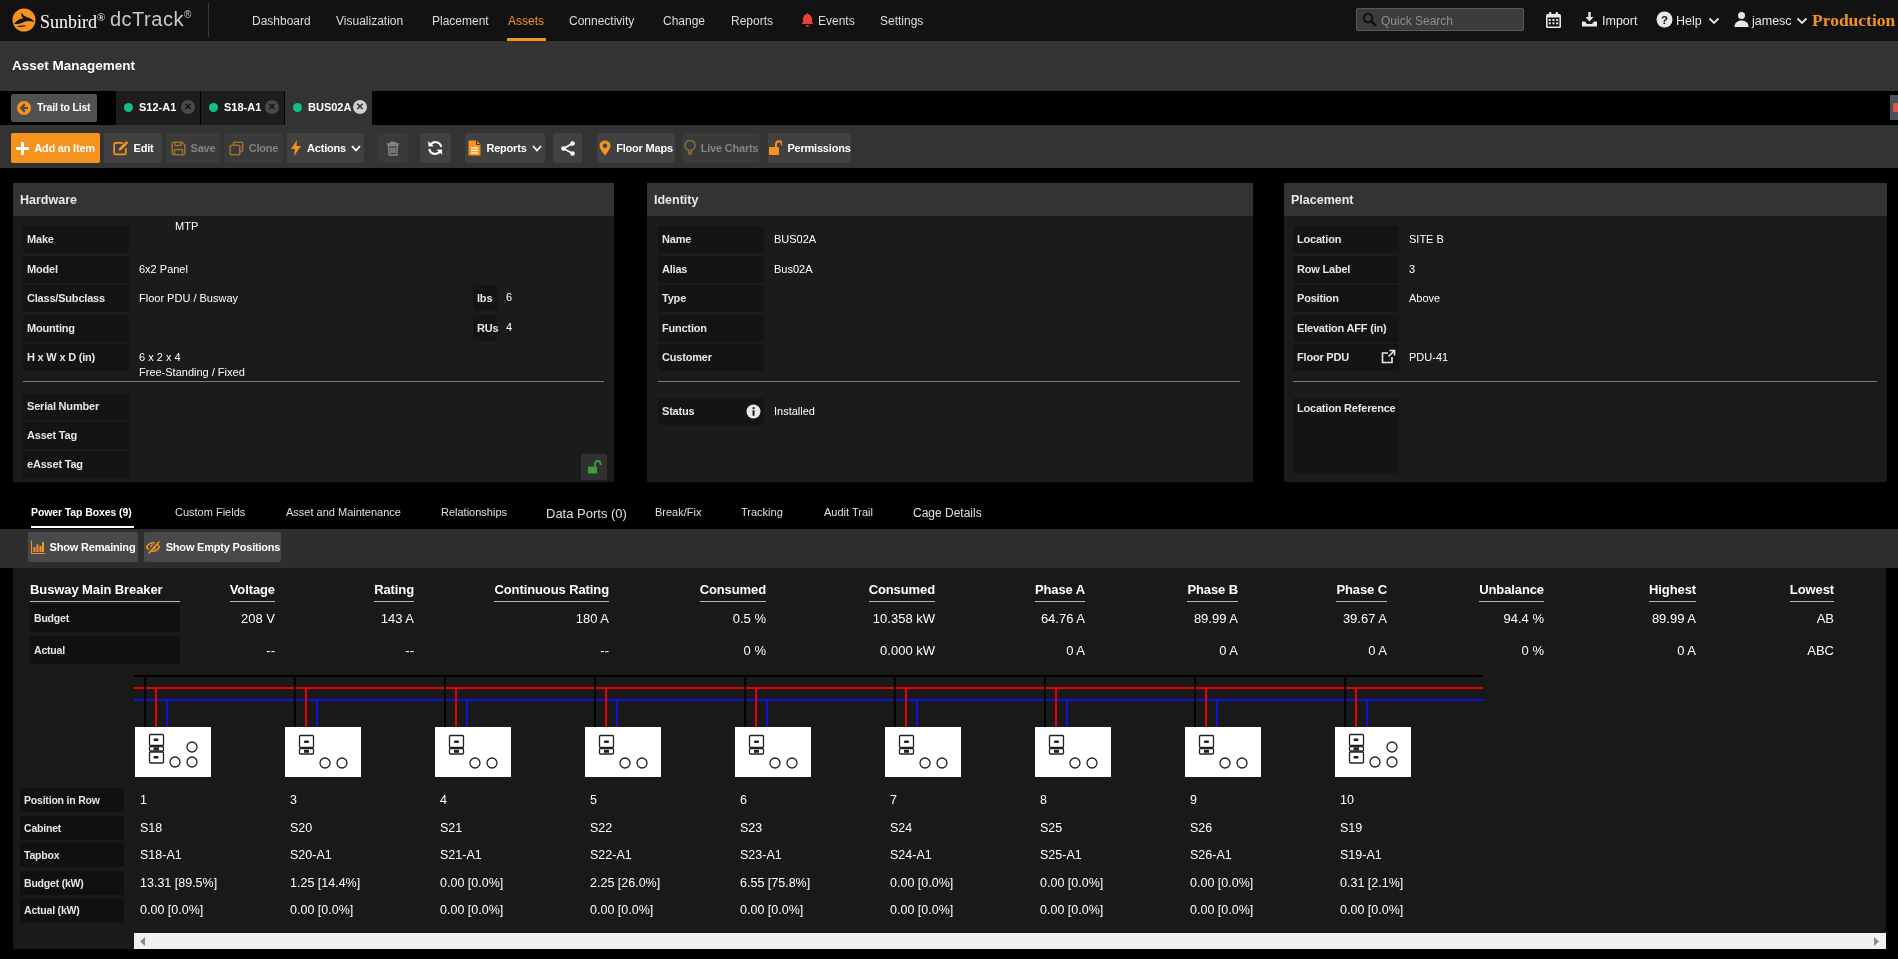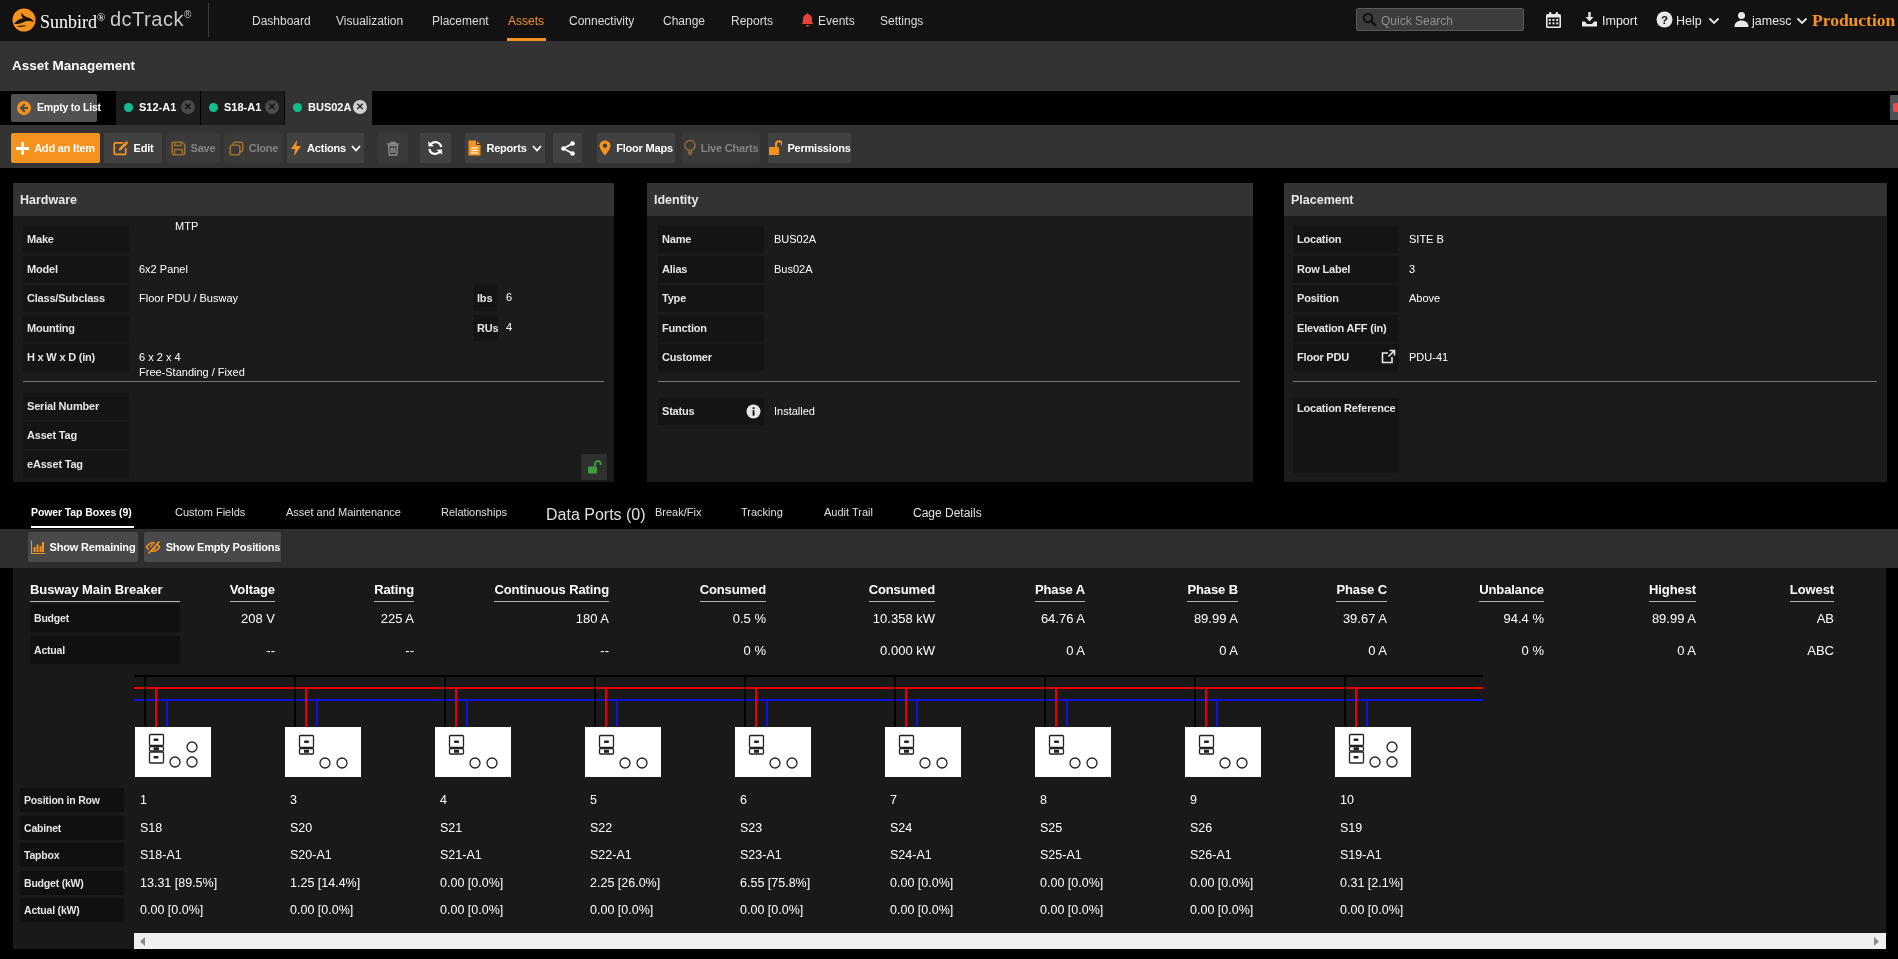--- a/index.html
+++ b/index.html
@@ -87,21 +87,21 @@
 <div class="abs" style="left:1812px;top:10px;font-family:'Liberation Serif',serif;font-weight:bold;font-size:17.5px;color:#f6921e;">Production</div>
 <div class="abs" style="left:0;top:41px;width:1898px;height:50px;background:#333333;"></div>
 <div class="abs" style="left:12px;top:58px;font-size:13.5px;font-weight:bold;color:#fff;">Asset Management</div>
 <div class="abs" style="left:0;top:91px;width:1898px;height:34px;background:#000;"></div>
 <div class="abs" style="left:11px;top:94px;width:86px;height:28px;background:#515151;border-radius:2px;"></div>
 <svg class="abs" style="left:17px;top:101px" width="14" height="14" viewBox="0 0 14 14">
 <circle cx="7" cy="7" r="7" fill="#f6921e"></circle>
 <path d="M7.8 3.2 L4 7 L7.8 10.8" fill="none" stroke="#4d4d42" stroke-width="2.2"></path>
 <line x1="4.6" y1="7" x2="11" y2="7" stroke="#4d4d42" stroke-width="2.2"></line>
 </svg>
-<div class="abs" style="left:37px;top:101px;font-size:10.5px;font-weight:bold;color:#fff;letter-spacing:-0.2px;">Empty to List</div>
+<div class="abs" style="left:37px;top:101px;font-size:10.5px;font-weight:bold;color:#fff;letter-spacing:-0.2px;">Trail to List</div>
 <div class="abs" style="left:116px;top:91px;width:84px;height:34px;background:#1d1d1d;"></div>
 <div class="abs" style="left:124px;top:103px;width:9px;height:9px;border-radius:50%;background:#14bd8d;"></div>
 <div class="abs" style="left:139px;top:101px;font-size:11px;font-weight:bold;color:#fff;">S12-A1</div>
 <div class="abs" style="left:181px;top:100px;width:14px;height:14px;border-radius:50%;background:#4a4a4a;color:#111;font-size:10px;font-weight:bold;text-align:center;line-height:14px;">✕</div>
 <div class="abs" style="left:201px;top:91px;width:83px;height:34px;background:#1d1d1d;"></div>
 <div class="abs" style="left:209px;top:103px;width:9px;height:9px;border-radius:50%;background:#14bd8d;"></div>
 <div class="abs" style="left:224px;top:101px;font-size:11px;font-weight:bold;color:#fff;">S18-A1</div>
 <div class="abs" style="left:265px;top:100px;width:14px;height:14px;border-radius:50%;background:#4a4a4a;color:#111;font-size:10px;font-weight:bold;text-align:center;line-height:14px;">✕</div>
 <div class="abs" style="left:285px;top:91px;width:87px;height:34px;background:#333333;"></div>
 <div class="abs" style="left:293px;top:103px;width:9px;height:9px;border-radius:50%;background:#14bd8d;"></div>
@@ -236,21 +236,21 @@
 <svg class="abs" style="left:1381px;top:349px" width="15" height="15" viewBox="0 0 15 15">
 <path d="M11 8 L11 13.5 L1.5 13.5 L1.5 4 L7 4" fill="none" stroke="#e8e8e8" stroke-width="1.6"></path>
 <path d="M8.5 1.5 L13.5 1.5 L13.5 6.5 M13.2 1.8 L7.5 7.5" fill="none" stroke="#e8e8e8" stroke-width="1.6"></path>
 </svg>
 <div class="abs" style="left:1293px;top:381px;width:584px;height:1px;background:#777;"></div>
 <div class="lbl" style="left:1293px;top:398px;width:106px;height:75px;line-height:20px;">Location Reference</div>
 <div class="abs" style="left:31px;top:506px;font-size:10.5px;font-weight:bold;color:#fff;letter-spacing:-0.1px;">Power Tap Boxes (9)</div>
 <div class="abs" style="left:175px;top:506px;font-size:11px;color:#e0e0e0;">Custom Fields</div>
 <div class="abs" style="left:286px;top:506px;font-size:11px;color:#e0e0e0;">Asset and Maintenance</div>
 <div class="abs" style="left:441px;top:506px;font-size:11px;color:#e0e0e0;">Relationships</div>
-<div class="abs" style="left:546px;top:506px;font-size:16px;color:#e0e0e0;">Data Ports (0)</div>
+<div class="abs" style="left:546px;top:506px;font-size:13px;color:#e0e0e0;">Data Ports (0)</div>
 <div class="abs" style="left:655px;top:506px;font-size:11px;color:#e0e0e0;">Break/Fix</div>
 <div class="abs" style="left:741px;top:506px;font-size:11px;color:#e0e0e0;">Tracking</div>
 <div class="abs" style="left:824px;top:506px;font-size:11px;color:#e0e0e0;">Audit Trail</div>
 <div class="abs" style="left:913px;top:506px;font-size:12px;color:#e0e0e0;">Cage Details</div>
 <div class="abs" style="left:31px;top:526px;width:103px;height:2px;background:#fff;"></div>
 <div class="abs" style="left:0;top:529px;width:1898px;height:39px;background:#2e2e2e;"></div>
 <div class="tbtn" style="left:28px;top:532px;width:110px;background:#47494b;font-weight:bold;"><svg width="14" height="14" viewBox="0 0 14 14">
       <g fill="#f6921e">
         <rect x="2.5" y="7" width="2" height="5"></rect>
         <rect x="5.5" y="4.5" width="2" height="7.5"></rect>
@@ -264,21 +264,21 @@
       <circle cx="8" cy="7" r="2" fill="none" stroke="#f6921e" stroke-width="1.5"></circle>
       <line x1="2.6" y1="13" x2="13.4" y2="1" stroke="#47494b" stroke-width="2.6"></line>
       <line x1="3.6" y1="13.4" x2="14.4" y2="1.4" stroke="#f6921e" stroke-width="1.5"></line>
     </svg>Show Empty Positions</div>
 <div class="abs" style="left:13px;top:568px;width:1873px;height:381px;background:#191919;"></div>
 <div class="hdrcell" style="left:30px;top:582px;width:150px;text-align:left;"><span style="width:150px;">Busway Main Breaker</span></div>
 <div class="hdrcell" style="left:115px;top:582px;width:160px;"><span>Voltage</span></div>
 <div class="numcell" style="left:115px;top:611px;width:160px;">208 V</div>
 <div class="numcell" style="left:115px;top:643px;width:160px;">--</div>
 <div class="hdrcell" style="left:254px;top:582px;width:160px;"><span>Rating</span></div>
-<div class="numcell" style="left:254px;top:611px;width:160px;">225 A</div>
+<div class="numcell" style="left:254px;top:611px;width:160px;">143 A</div>
 <div class="numcell" style="left:254px;top:643px;width:160px;">--</div>
 <div class="hdrcell" style="left:449px;top:582px;width:160px;"><span>Continuous Rating</span></div>
 <div class="numcell" style="left:449px;top:611px;width:160px;">180 A</div>
 <div class="numcell" style="left:449px;top:643px;width:160px;">--</div>
 <div class="hdrcell" style="left:606px;top:582px;width:160px;"><span>Consumed</span></div>
 <div class="numcell" style="left:606px;top:611px;width:160px;">0.5 %</div>
 <div class="numcell" style="left:606px;top:643px;width:160px;">0 %</div>
 <div class="hdrcell" style="left:775px;top:582px;width:160px;"><span>Consumed</span></div>
 <div class="numcell" style="left:775px;top:611px;width:160px;">10.358 kW</div>
 <div class="numcell" style="left:775px;top:643px;width:160px;">0.000 kW</div>

